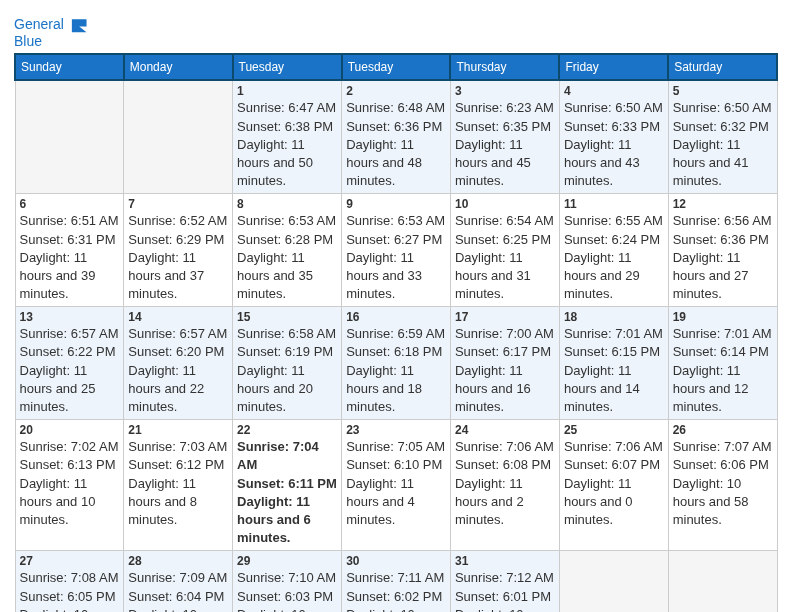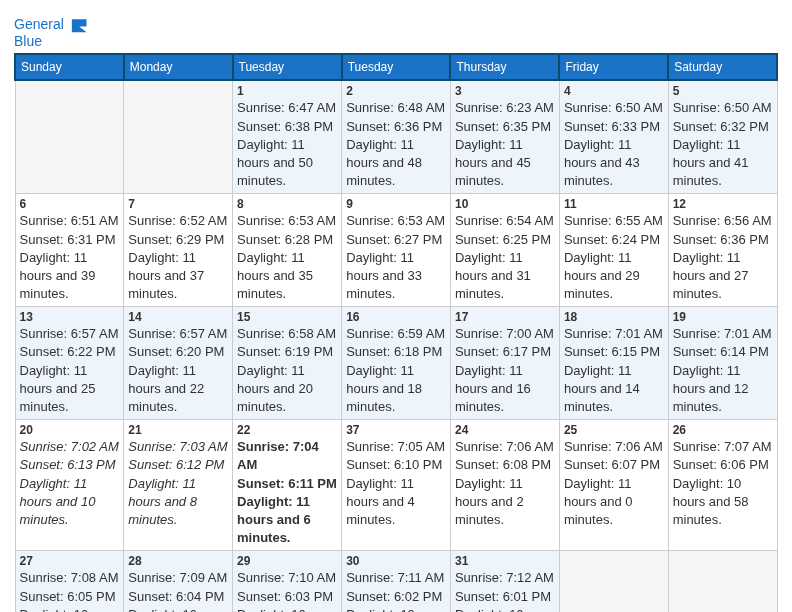--- a/index.html
+++ b/index.html
@@ -249,38 +249,38 @@
           <td>
             <span class="day-num">19</span>
             <div class="day-info" style="white-space: pre-line;">Sunrise: 7:01 AM
 Sunset: 6:14 PM
 Daylight: 11 hours and 12 minutes.</div>
           </td>
         </tr>
         <tr>
           <td>
             <span class="day-num">20</span>
-            <div class="day-info" style="white-space: pre-line; font-style: italic;">Sunrise: 7:02 AM
+            <div class="day-info" style="white-space: pre-line;">Sunrise: 7:02 AM
 Sunset: 6:13 PM
 Daylight: 11 hours and 10 minutes.</div>
           </td>
           <td>
             <span class="day-num">21</span>
-            <div class="day-info" style="white-space: pre-line; font-style: italic;">Sunrise: 7:03 AM
+            <div class="day-info" style="white-space: pre-line;">Sunrise: 7:03 AM
 Sunset: 6:12 PM
 Daylight: 11 hours and 8 minutes.</div>
           </td>
           <td>
             <span class="day-num">22</span>
             <div class="day-info" style="white-space: pre-line; font-weight: bold;">Sunrise: 7:04 AM
 Sunset: 6:11 PM
 Daylight: 11 hours and 6 minutes.</div>
           </td>
           <td>
-            <span class="day-num">37</span>
+            <span class="day-num">23</span>
             <div class="day-info" style="white-space: pre-line;">Sunrise: 7:05 AM
 Sunset: 6:10 PM
 Daylight: 11 hours and 4 minutes.</div>
           </td>
           <td>
             <span class="day-num">24</span>
             <div class="day-info" style="white-space: pre-line;">Sunrise: 7:06 AM
 Sunset: 6:08 PM
 Daylight: 11 hours and 2 minutes.</div>
           </td>

